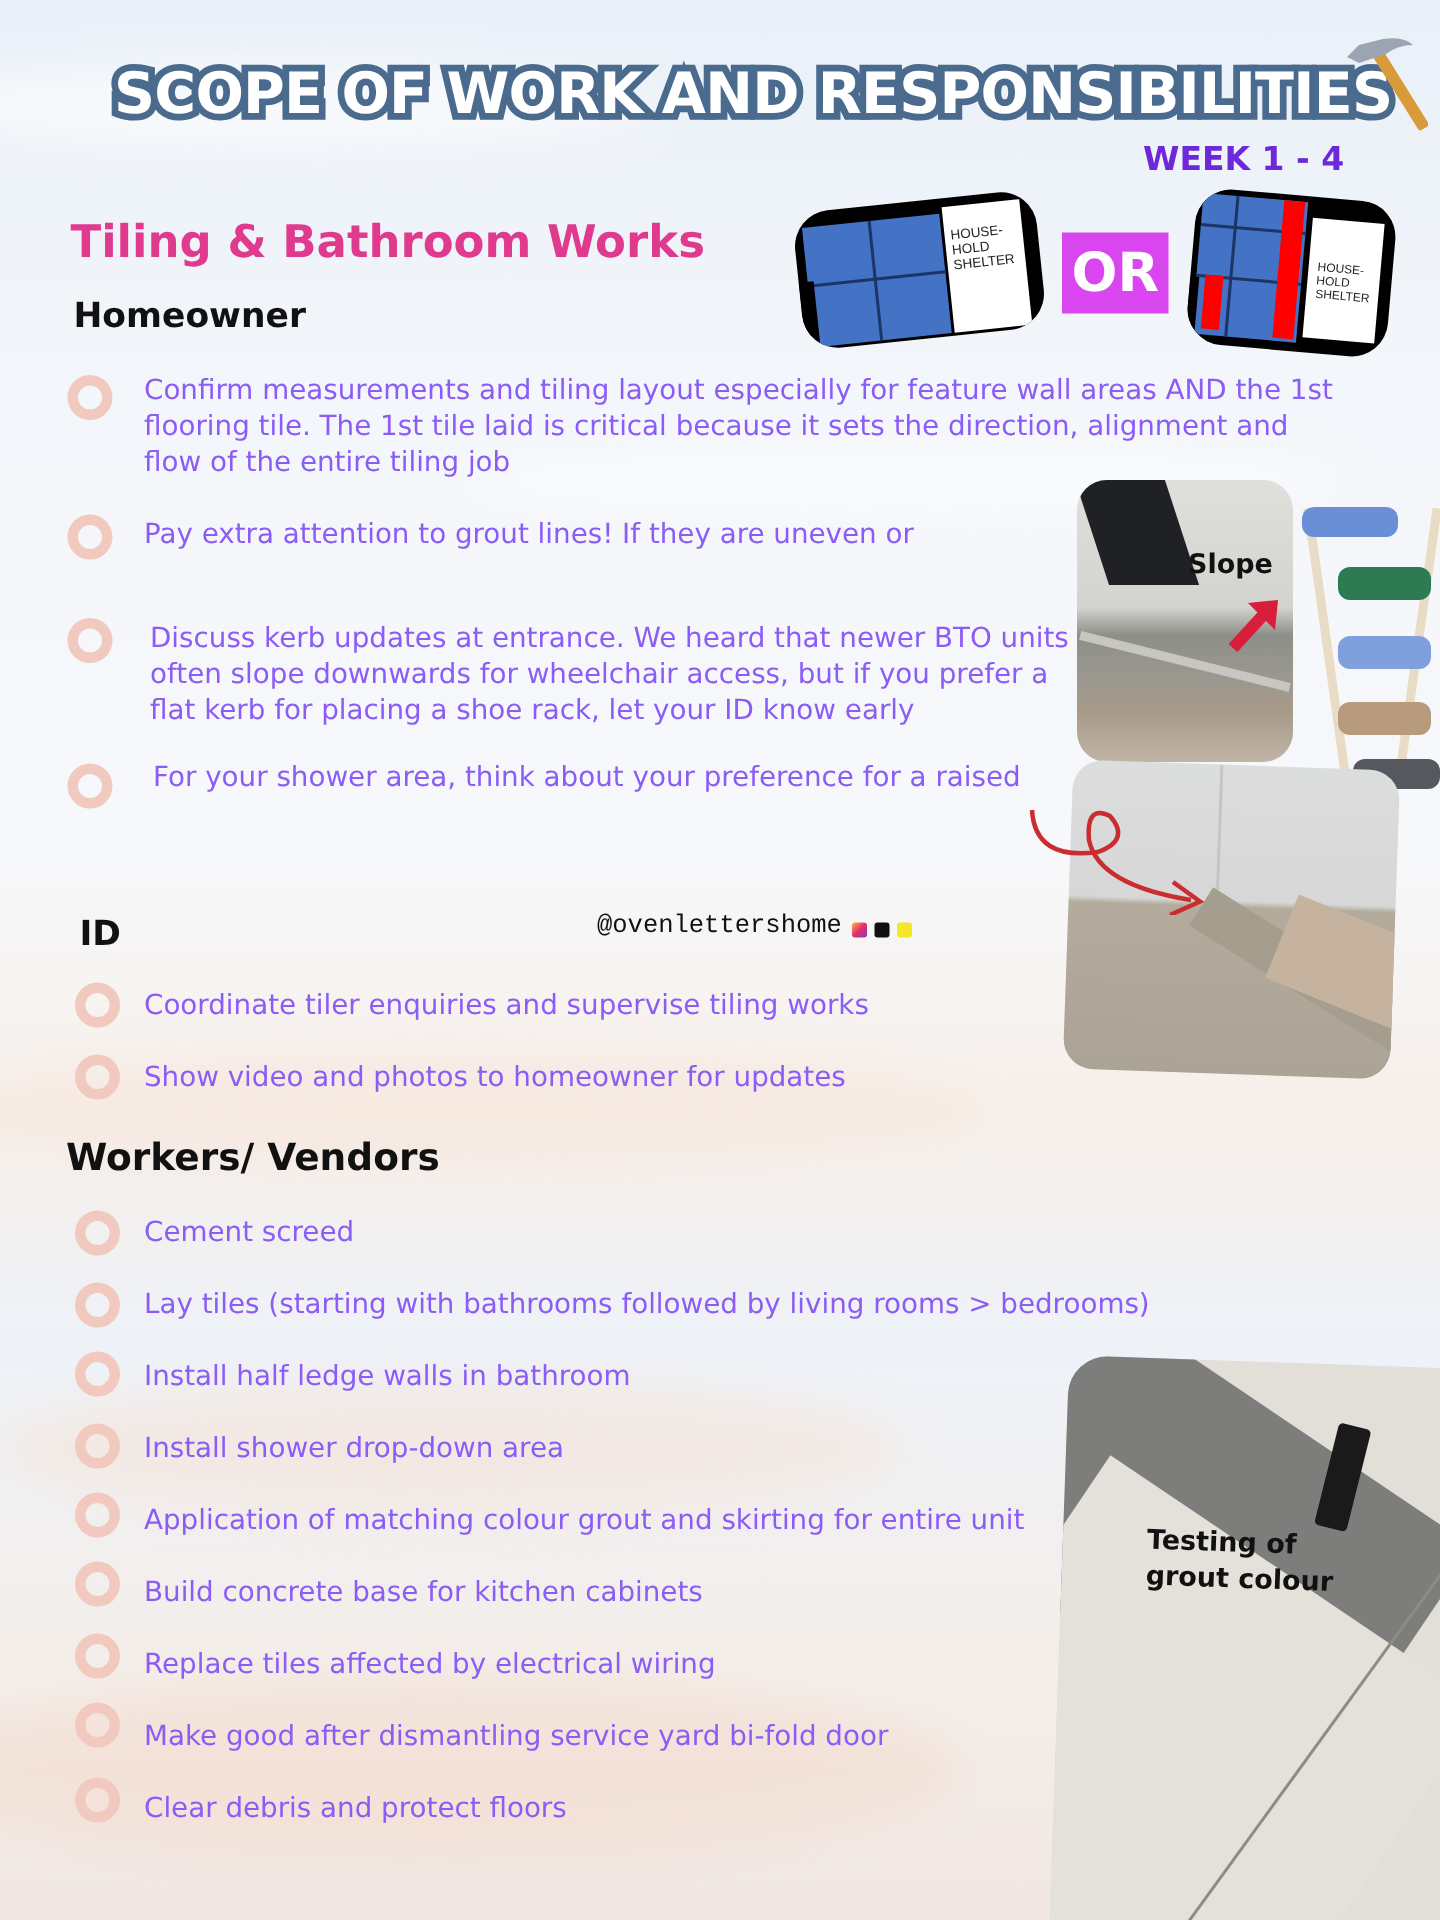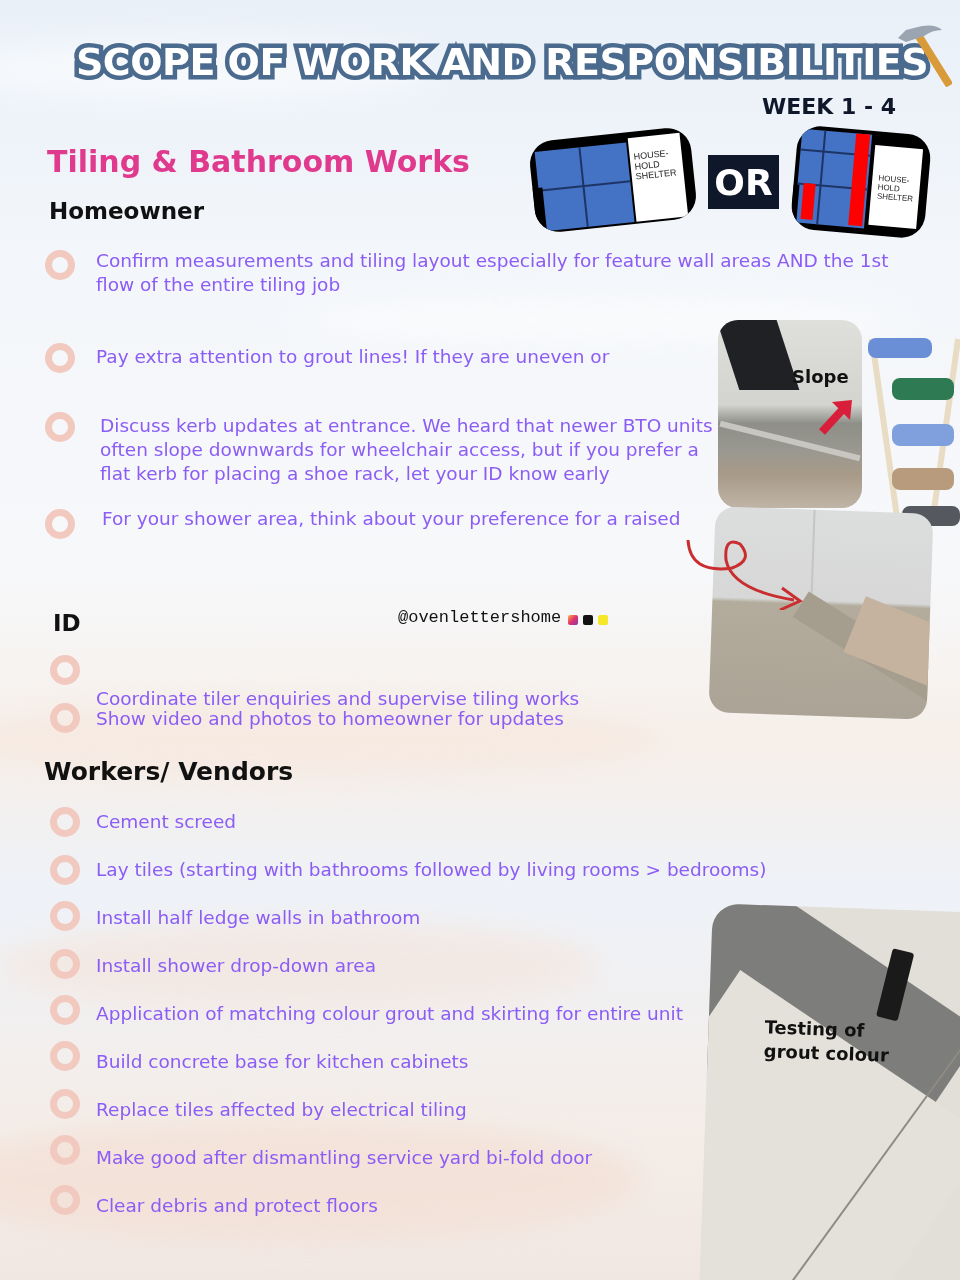--- a/index.html
+++ b/index.html
@@ -18,21 +18,21 @@
       font-family: "DejaVu Sans", sans-serif; font-weight: 900;
       font-size: 38px; letter-spacing: -0.5px; color: #ffffff;
       text-align: center; white-space: nowrap;
       -webkit-text-stroke: 9px #4a6a8e;
       paint-order: stroke fill;
       text-shadow: 0 0 0 #4a6a8e;
     }
     .hammer { position: absolute; left: 892px; top: 18px; width: 60px; height: 72px; }
     .week {
       position: absolute; left: 762px; top: 94px;
-      font-weight: 900; font-size: 22px; color: #0f172a; letter-spacing: 0px;
+      font-weight: 900; font-size: 22px; color: #6d28d9; letter-spacing: 0px;
     }
     .section-title {
       position: absolute; left: 47px; top: 144px;
       font-weight: bold; font-size: 30px; color: #e03a8e;
     }
     .role {
       position: absolute; font-weight: bold; font-size: 23px; color: #111;
     }
     .bullet {
       position: absolute; width: 30px; height: 30px; border-radius: 50%;
@@ -40,21 +40,21 @@
     }
     .txt {
       position: absolute; font-size: 18.5px; line-height: 24px; color: #8b5cf6;
       font-family: "DejaVu Sans", sans-serif;
     }
     .shelter {
       position: absolute; border-radius: 24px; overflow: hidden; background: #000;
     }
     .or-box {
       position: absolute; left: 708px; top: 155px; width: 71px; height: 54px;
-      background: #0f172a; color: #fff; font-weight: 900; font-size: 36px;
+      background: #d946ef; color: #fff; font-weight: 900; font-size: 36px;
       display:flex; align-items:center; justify-content:center;
     }
     .photo { position: absolute; overflow: hidden; border-radius: 20px; }
     .handle {
       position: absolute; left: 398px; top: 608px; font-size: 17px; color: #111; font-family: Liberation Mono, monospace;
     }
     .social { position:absolute; top: 615px; width: 10px; height: 10px; border-radius: 2px; }
     .photo-label { position:absolute; font-weight: bold; color:#111; }
   </style>
 </head>
@@ -107,20 +107,21 @@
     <div>SHELTER</div>
   </div>
 </div>
 
 <div class="role" style="left:49px;top:198px;">Homeowner</div>
 
 <div>
   <div class="bullet" style="left:45px;top:250px;"></div>
   <div class="txt" style="left:96px;top:249px;">
     <div>Confirm measurements and tiling layout especially for feature wall areas AND the 1st</div>
+    <div>flooring tile. The 1st tile laid is critical because it sets the direction, alignment and</div>
     <div>flow of the entire tiling job</div>
   </div>
 </div>
 
 <div>
   <div class="bullet" style="left:45px;top:343px;"></div>
   <div class="txt" style="left:96px;top:345px;">
     <div>Pay extra attention to grout lines! If they are uneven or</div>
   </div>
 </div>
@@ -173,21 +174,21 @@
 
 <div class="handle">@ovenlettershome</div>
 <div class="social" style="left:568px;background:linear-gradient(135deg,#ffb347,#e1306c,#833ab4);"></div>
 <div class="social" style="left:583px;background:#111;"></div>
 <div class="social" style="left:598px;background:#f5e62a;"></div>
 
 <div class="role" style="left:53px;top:610px;">ID</div>
 
 <div>
   <div class="bullet" style="left:50px;top:655px;"></div>
-  <div class="txt" style="left:96px;top:659px;margin-top:28px;">Coordinate tiler enquiries and supervise tiling works</div>
+  <div class="txt" style="left:96px;top:659px;">Coordinate tiler enquiries and supervise tiling works</div>
 </div>
 <div>
   <div class="bullet" style="left:50px;top:703px;"></div>
   <div class="txt" style="left:96px;top:707px;">Show video and photos to homeowner for updates</div>
 </div>
 
 <div class="role" style="left:44px;top:757px;font-size:25px;">Workers/ Vendors</div>
 
 <div>
   <div class="bullet" style="left:50px;top:807px;"></div>
@@ -208,21 +209,21 @@
 <div>
   <div class="bullet" style="left:50px;top:995px;"></div>
   <div class="txt" style="left:96px;top:1002px;">Application of matching colour grout and skirting for entire unit</div>
 </div>
 <div>
   <div class="bullet" style="left:50px;top:1041px;"></div>
   <div class="txt" style="left:96px;top:1050px;">Build concrete base for kitchen cabinets</div>
 </div>
 <div>
   <div class="bullet" style="left:50px;top:1089px;"></div>
-  <div class="txt" style="left:96px;top:1098px;">Replace tiles affected by electrical tiling</div>
+  <div class="txt" style="left:96px;top:1098px;">Replace tiles affected by electrical wiring</div>
 </div>
 <div>
   <div class="bullet" style="left:50px;top:1135px;"></div>
   <div class="txt" style="left:96px;top:1146px;">Make good after dismantling service yard bi-fold door</div>
 </div>
 <div>
   <div class="bullet" style="left:50px;top:1185px;"></div>
   <div class="txt" style="left:96px;top:1194px;">Clear debris and protect floors</div>
 </div>
 

